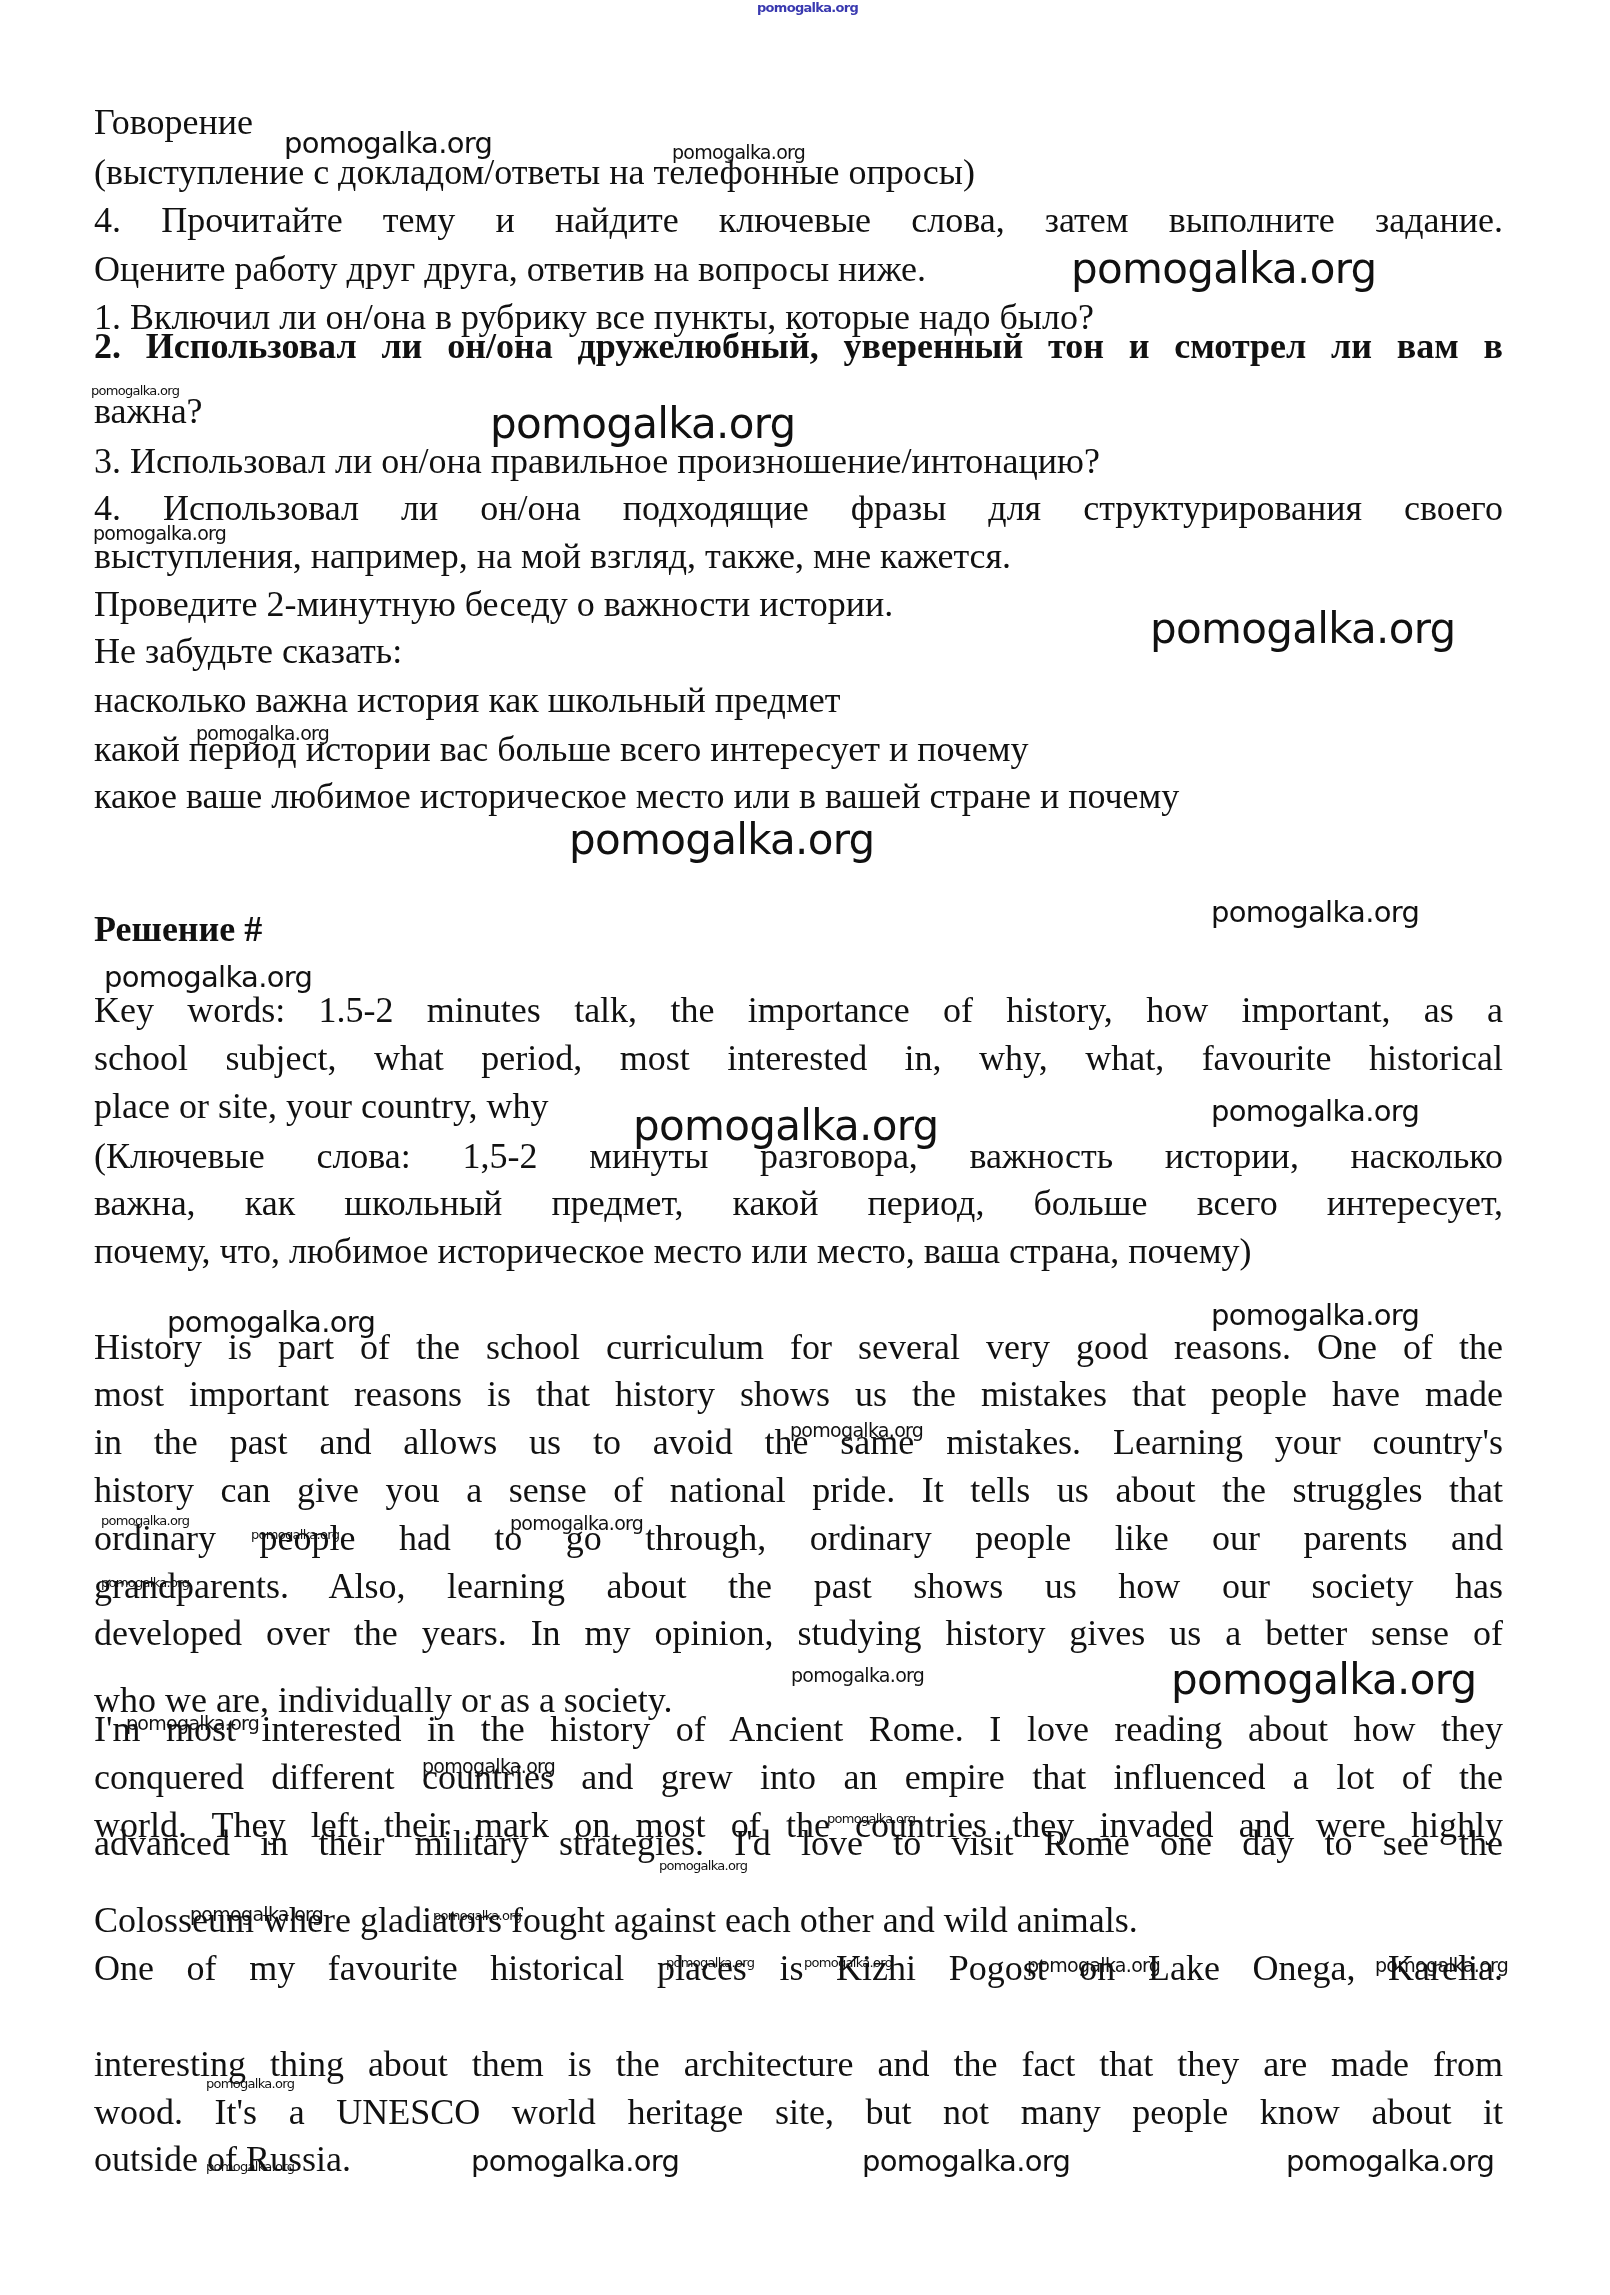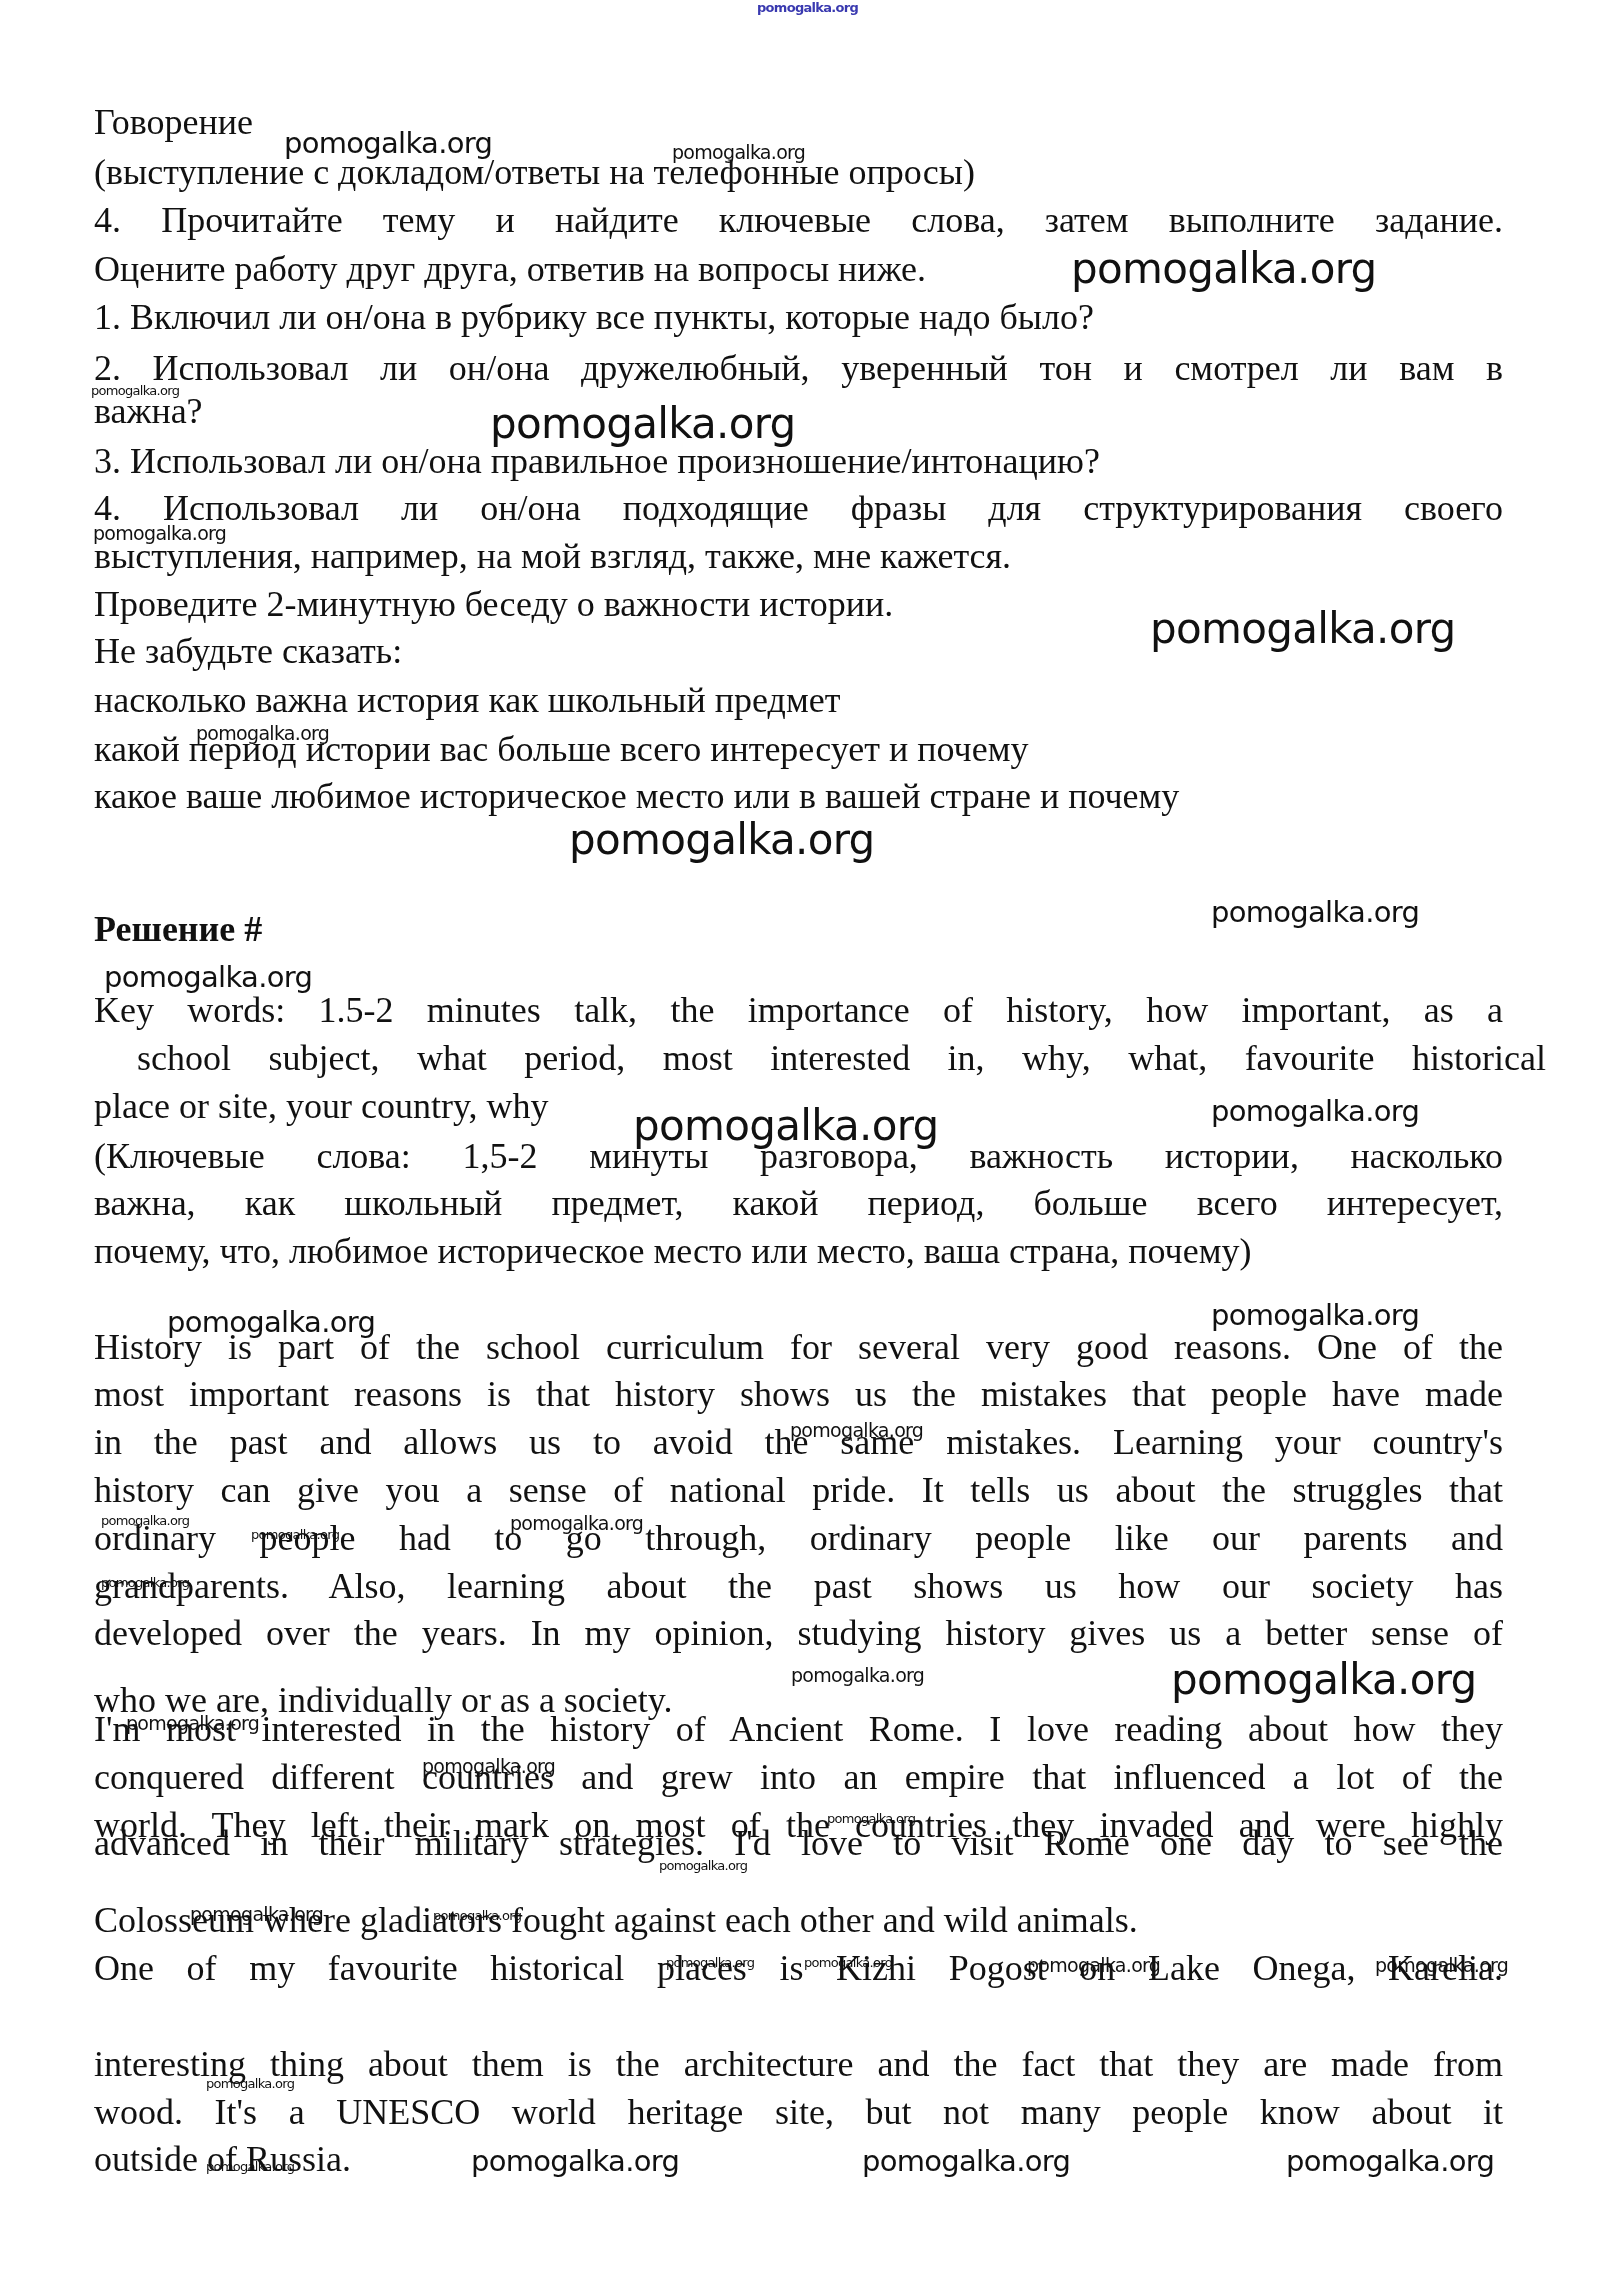--- a/index.html
+++ b/index.html
@@ -20,35 +20,35 @@
 
 <div class="page">
 
   <div class="wm wm-top" style="left:757px;top:1.4px;">pomogalka.org</div>
 
   <div class="line" style="top:101px;">Говорение</div>
   <div class="line" style="top:151px;">(выступление с докладом/ответы на телефонные опросы)</div>
   <div class="line just" style="top:199px;">4. Прочитайте тему и найдите ключевые слова, затем выполните задание.</div>
   <div class="line" style="top:248px;">Оцените работу друг друга, ответив на вопросы ниже.</div>
   <div class="line" style="top:296px;">1. Включил ли он/она в рубрику все пункты, которые надо было?</div>
-  <div class="line just" style="top:347px;">2. Использовал ли он/она дружелюбный, уверенный тон и смотрел ли вам в</div>
+  <div class="line just" style="top:325px;font-weight:bold;">2. Использовал ли он/она дружелюбный, уверенный тон и смотрел ли вам в</div>
   <div class="line" style="top:390px;">важна?</div>
   <div class="line" style="top:440px;">3. Использовал ли он/она правильное произношение/интонацию?</div>
   <div class="line just" style="top:487px;">4. Использовал ли он/она подходящие фразы для структурирования своего</div>
   <div class="line" style="top:535px;">выступления, например, на мой взгляд, также, мне кажется.</div>
   <div class="line" style="top:583px;">Проведите 2-минутную беседу о важности истории.</div>
   <div class="line" style="top:630px;">Не забудьте сказать:</div>
   <div class="line" style="top:679px;">насколько важна история как школьный предмет</div>
   <div class="line" style="top:728px;">какой период истории вас больше всего интересует и почему</div>
   <div class="line" style="top:775px;">какое ваше любимое историческое место или в вашей стране и почему</div>
 
   <div class="line bold" style="top:908px;">Решение #</div>
 
   <div class="line just" style="top:989px;">Key words: 1.5-2 minutes talk, the importance of history, how important, as a</div>
-  <div class="line just" style="top:1037px;margin-left:43px;">school subject, what period, most interested in, why, what, favourite historical</div>
+  <div class="line just" style="top:1037px;">school subject, what period, most interested in, why, what, favourite historical</div>
   <div class="line" style="top:1085px;">place or site, your country, why</div>
 
   <div class="line just" style="top:1135px;">(Ключевые слова: 1,5-2 минуты разговора, важность истории, насколько</div>
   <div class="line just" style="top:1182px;">важна, как школьный предмет, какой период, больше всего интересует,</div>
   <div class="line" style="top:1230px;">почему, что, любимое историческое место или место, ваша страна, почему)</div>
 
   <div class="line just" style="top:1326px;">History is part of the school curriculum for several very good reasons. One of the</div>
   <div class="line just" style="top:1373px;">most important reasons is that history shows us the mistakes that people have made</div>
   <div class="line just" style="top:1421px;">in the past and allows us to avoid the same mistakes. Learning your country's</div>
   <div class="line just" style="top:1469px;">history can give you a sense of national pride. It tells us about the struggles that</div>

